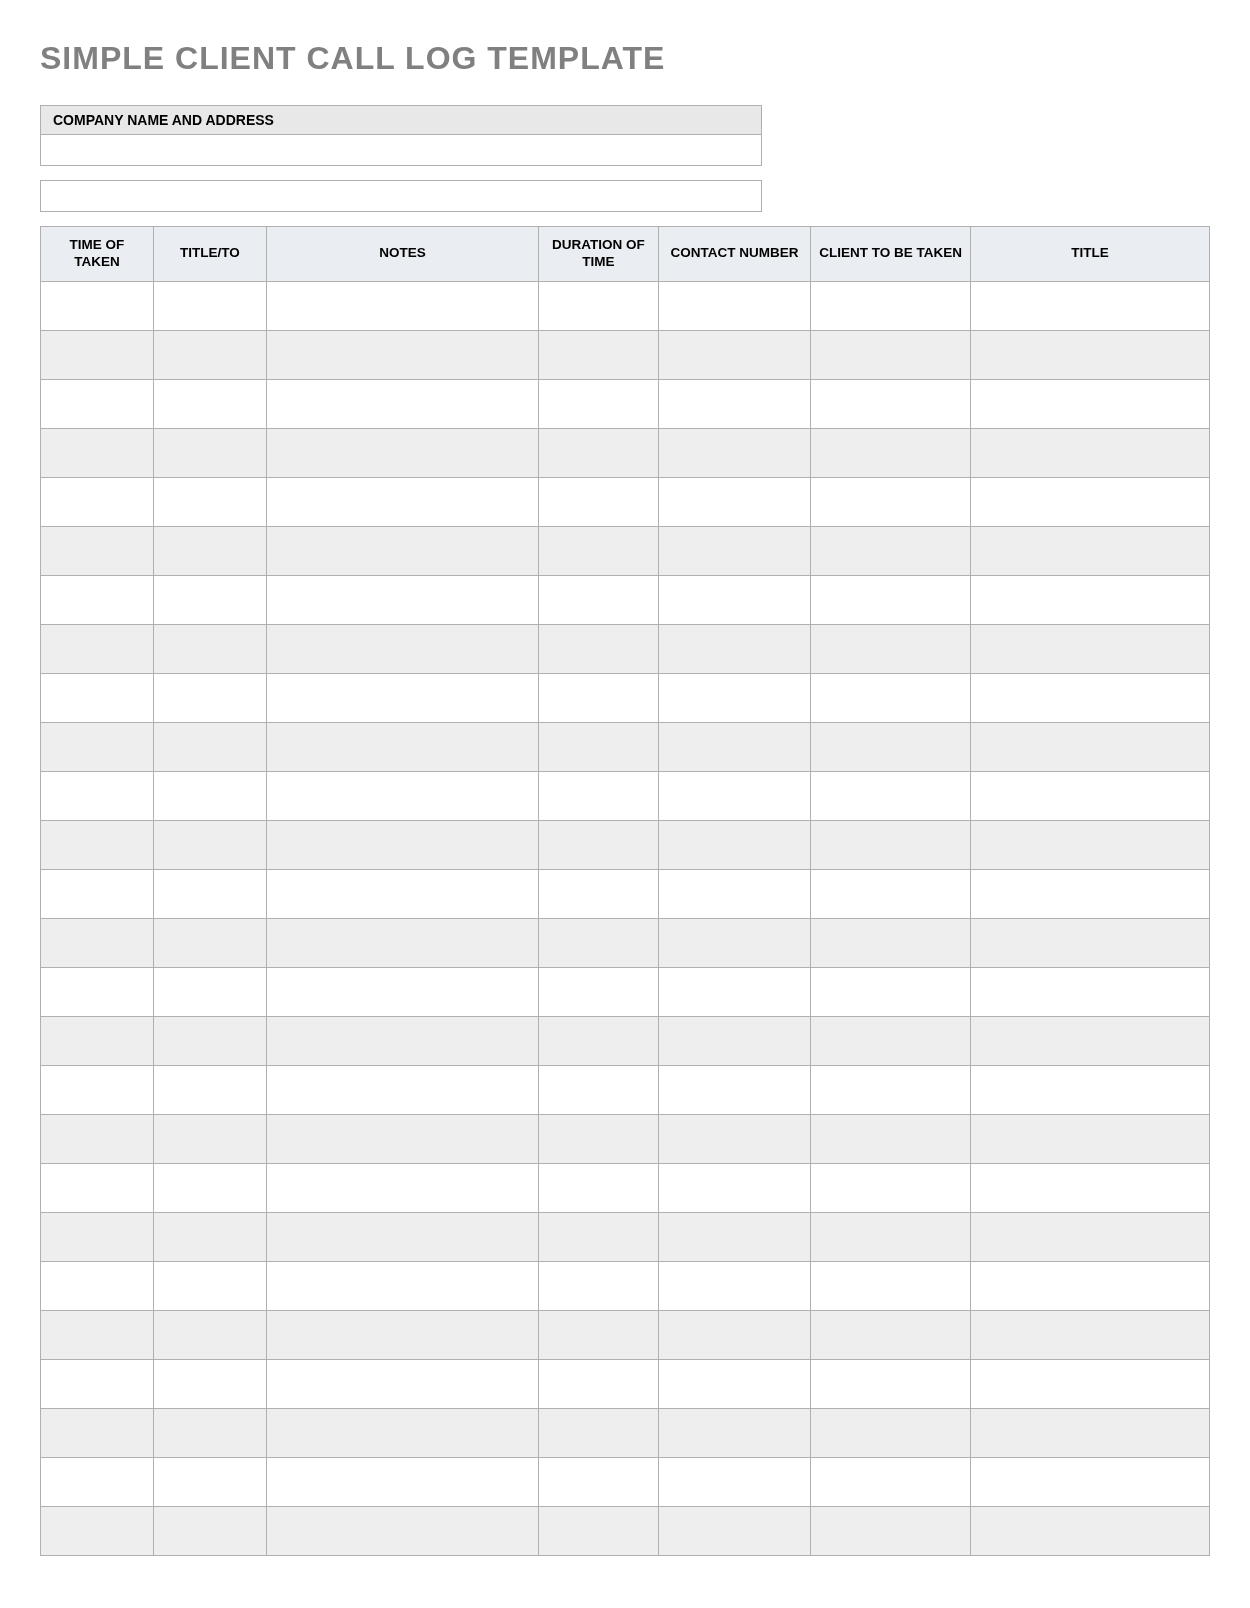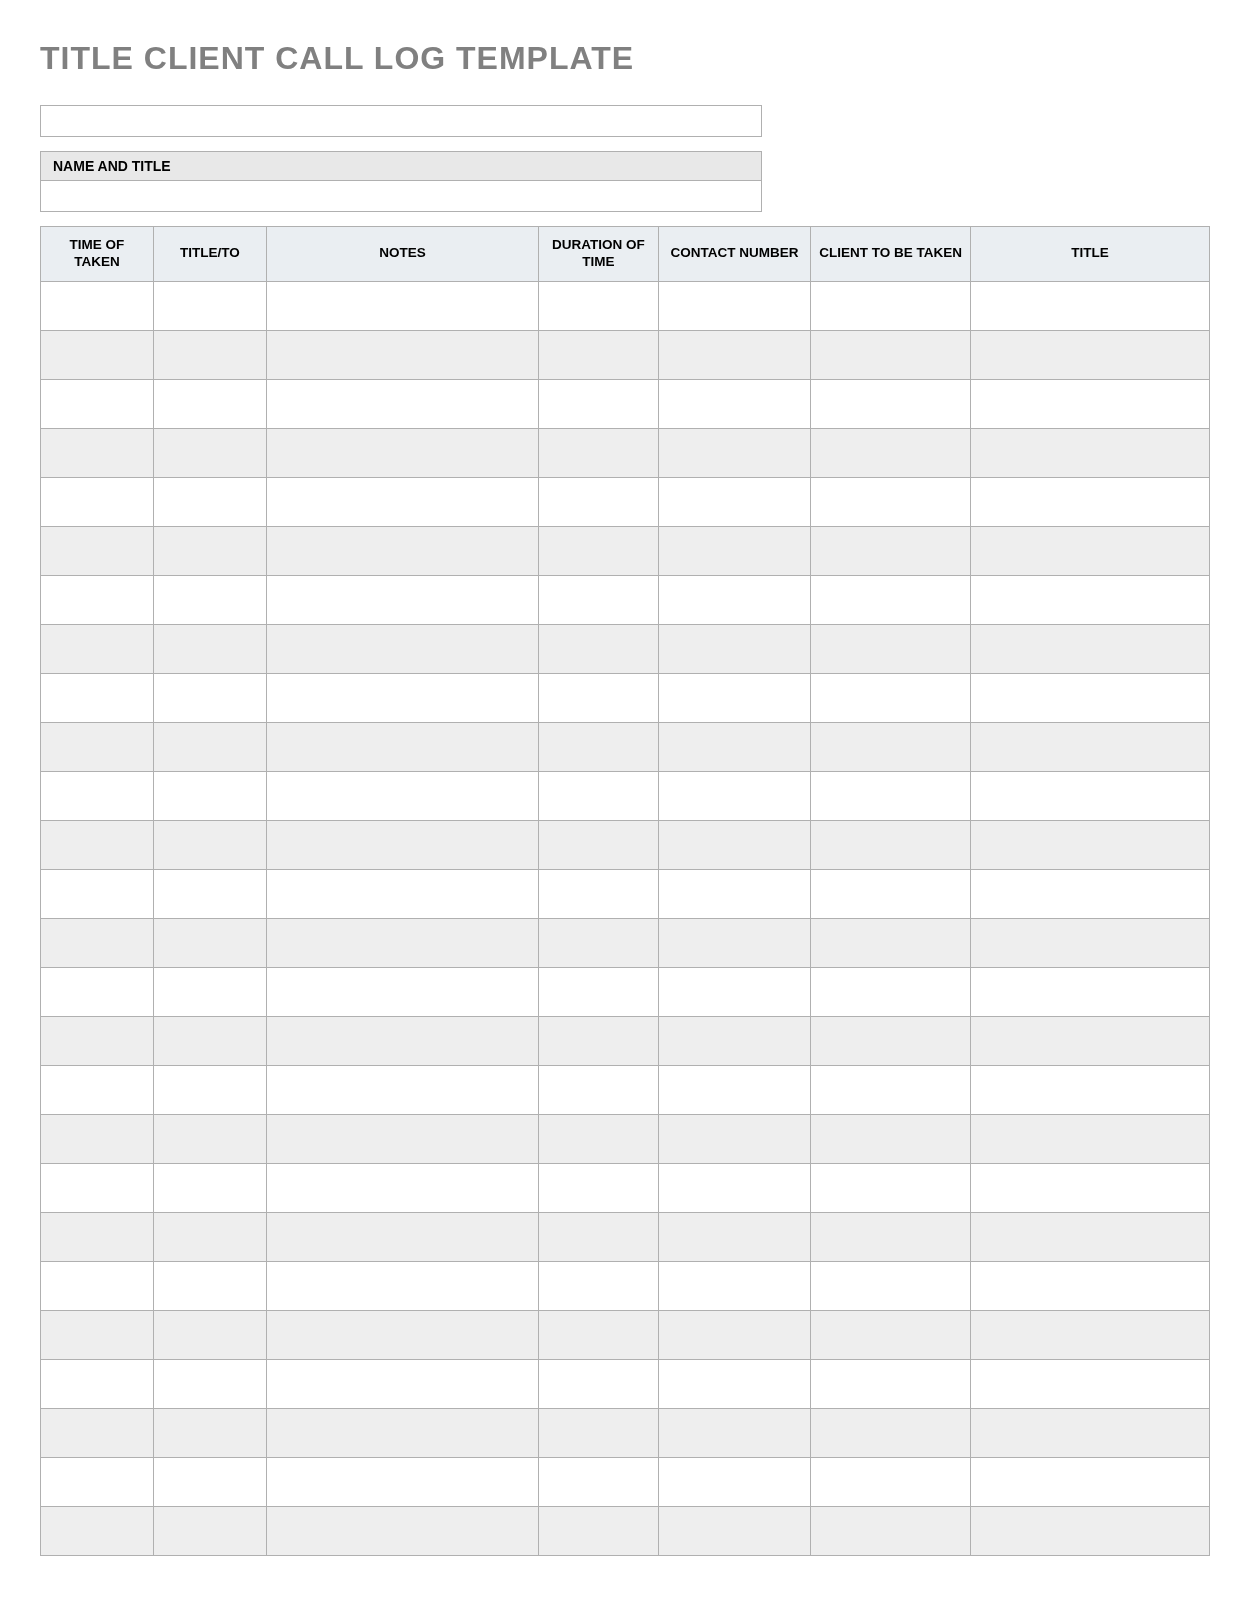--- a/index.html
+++ b/index.html
@@ -78,28 +78,28 @@
   .col-dur     { width: 90px; }
   .col-contact { width: 115px; }
   .col-action  { width: 120px; }
   .col-notes   { width: 180px; }
 </style>
 </head>
 <body>
 
 <div class="page">
 
-  <h1 class="page-title">TITLE CLIENT CALL LOG TEMPLATE</h1>
+  <h1 class="page-title">SIMPLE CLIENT CALL LOG TEMPLATE</h1>
 
   <div class="info-block">
+    <div class="info-header">COMPANY NAME AND ADDRESS</div>
     <div class="info-value"></div>
   </div>
 
   <div class="info-block">
-    <div class="info-header">NAME AND TITLE</div>
     <div class="info-value"></div>
   </div>
 
   <table class="log-table">
     <colgroup>
       <col class="col-time">
       <col class="col-fromto">
       <col class="col-name">
       <col class="col-dur">
       <col class="col-contact">

